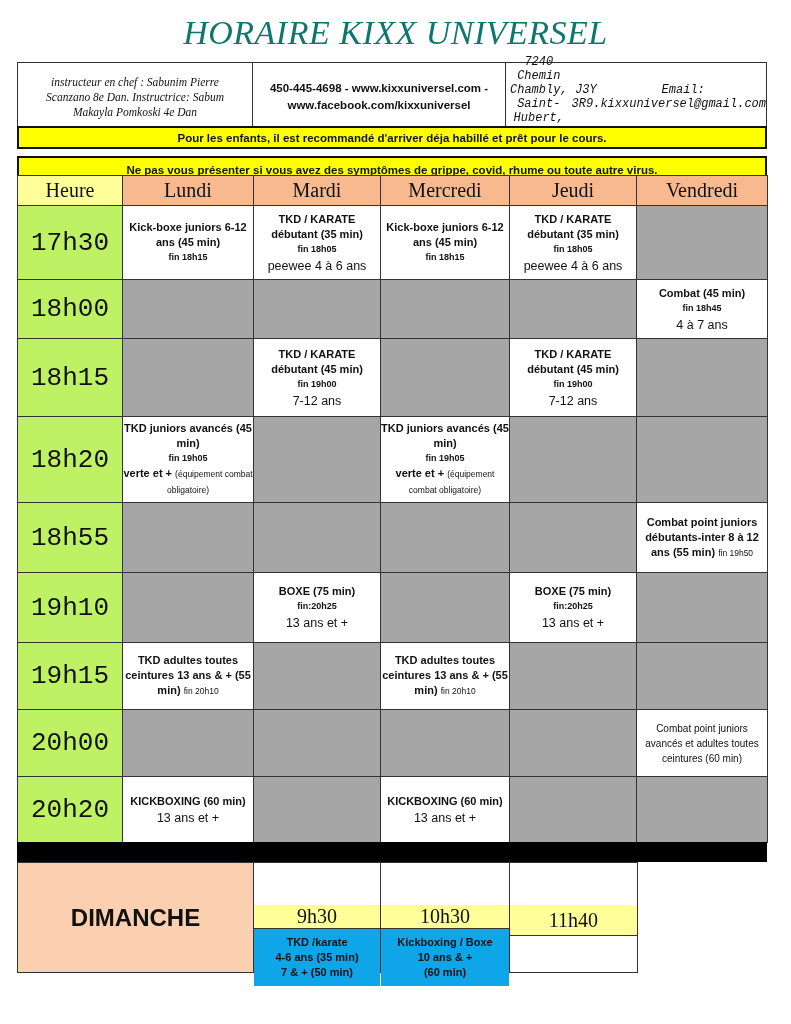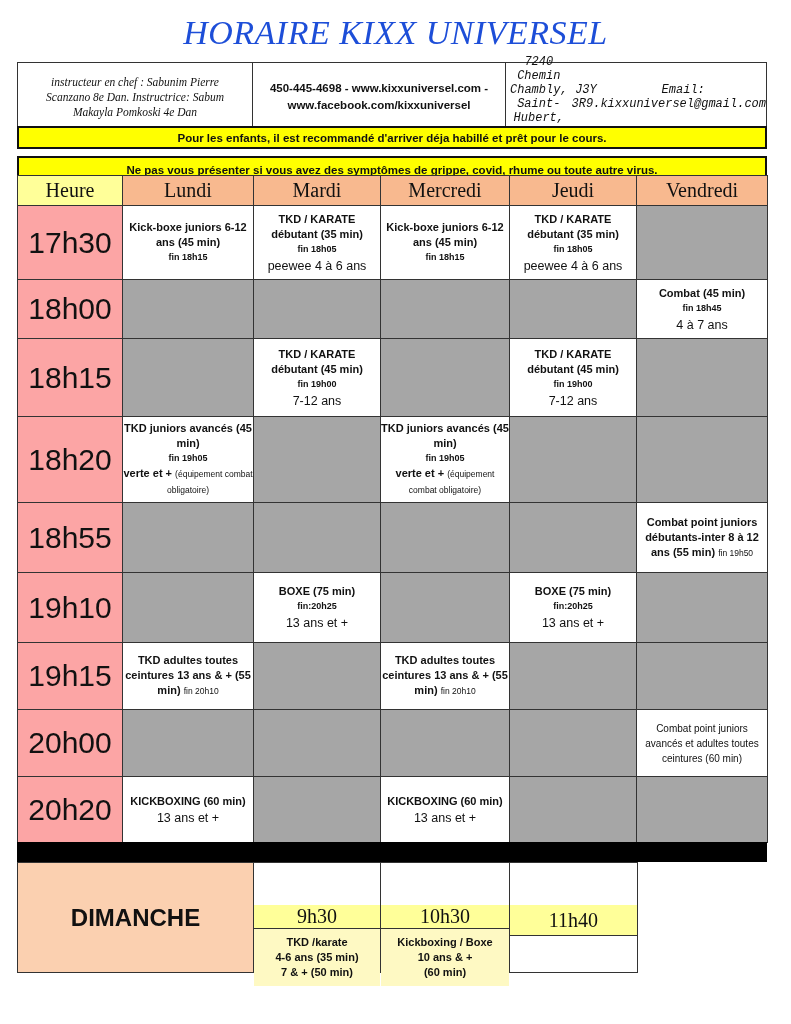--- a/index.html
+++ b/index.html
@@ -1,44 +1,44 @@
 <!DOCTYPE html>
 <html><head>
 <meta charset="utf-8">
 <style>
   html, body { margin:0; padding:0; background:#ffffff; }
   body { width:791px; height:1024px; position:relative; overflow:hidden; font-family:"Liberation Sans", sans-serif; color:#111; }
-  .title { position:absolute; left:0; top:14px; width:791px; text-align:center; font-family:"Liberation Serif", serif; font-style:italic; font-size:34px; letter-spacing:0.5px; color:#1d4ed8; }
+  .title { position:absolute; left:0; top:14px; width:791px; text-align:center; font-family:"Liberation Serif", serif; font-style:italic; font-size:34px; letter-spacing:0.5px; color:#0f766e; }
   .info { position:absolute; left:17px; top:55px; width:750px; height:70px; border:1.5px solid #333; box-sizing:border-box; display:flex; background:#fff;margin-top:7px; }
   .info > div { display:flex; align-items:center; justify-content:center; text-align:center; box-sizing:border-box; }
   .info .c1 { width:235px; border-right:1.5px solid #333; font-family:"Liberation Serif", serif; font-style:italic; font-size:11.5px; line-height:15px; padding:0 14px; }
   .info .c2 { width:253px; border-right:1.5px solid #333; font-size:11.5px; font-weight:bold; line-height:17px; flex-direction:column; }
   .info .c3 { flex:1; font-family:Liberation Mono, monospace; font-style:italic; font-size:12px; line-height:14px; flex-direction:row; }
   .banner { position:absolute; left:17px; width:750px; background:#ffff00; border:2.5px solid #111; box-sizing:border-box; text-align:center; font-size:11.5px; font-weight:bold; display:flex; align-items:center; justify-content:center; }
   .b1 { top:126px; height:23px; }
   .b2 { top:156px; height:27px; }
   table.grid { position:absolute; left:17px; top:175px; width:750px; border-collapse:collapse; table-layout:fixed; }
   table.grid td { border:1.5px solid #333; padding:0; text-align:center; vertical-align:middle; box-sizing:border-box; }
   .hdr-hour { background:#ffff99; font-family:"Liberation Serif", serif; font-size:20px; }
   .hdr-day { background:#f8b98f; font-family:"Liberation Serif", serif; font-size:20px; }
-  .time { background:#fca5a5; font-family:Liberation Sans, sans-serif; font-size:30px; }
+  .time { background:#bef264; font-family:Liberation Mono, monospace; font-size:26px; }
   .empty { background:#a6a6a6; }
   .cls { background:#fff; font-size:11px; line-height:15px; }
   .cls .t { font-weight:bold; display:block; }
   .cls .s { font-size:9px; display:block; font-weight:bold; }
   .cls .a { font-size:12.5px; display:block; margin-top:2px; }
   .cls .sm { font-size:8.5px; font-weight:normal; }
   .cls .n { font-weight:normal; font-size:10px; display:block; }
   .bar { position:absolute; left:17px; top:842px; width:750px; height:20px; background:#000; }
   .sun { position:absolute; left:17px; top:862px; width:621px; height:111px; border:1.5px solid #333; box-sizing:border-box; display:flex; }
   .sun .label { width:236px; background:#fbd0b0; border-right:1.5px solid #333; display:flex; align-items:center; justify-content:center; font-size:24px; font-weight:bold; box-sizing:border-box; }
   .sun .col { display:flex; flex-direction:column; border-right:1.5px solid #333; box-sizing:border-box; }
   .sun .col:last-child { border-right:none; }
   .sun .st { height:31px; background:#ffff99; border-bottom:1.5px solid #333; font-family:"Liberation Serif", serif; font-size:20px; display:flex; align-items:center; justify-content:center; box-sizing:border-box;margin-top:42px; }
-  .sun .sc { flex:1; background:#fef9c3; display:flex; flex-direction:column; align-items:center; justify-content:space-around; font-size:11px; font-weight:bold; text-align:center; line-height:15px; padding:6px 2px; box-sizing:border-box; }
+  .sun .sc { flex:1; background:#0ea5e9; display:flex; flex-direction:column; align-items:center; justify-content:space-around; font-size:11px; font-weight:bold; text-align:center; line-height:15px; padding:6px 2px; box-sizing:border-box; }
   .sun .sc .sm { font-size:9px; font-weight:normal; }
 </style>
 </head>
 <body>
 
 <div class="title">HORAIRE KIXX UNIVERSEL</div>
 
 <div class="info">
   <div class="c1">instructeur en chef : Sabunim Pierre Scanzano 8e Dan. Instructrice: Sabum Makayla Pomkoski 4e Dan</div>
   <div class="c2">

